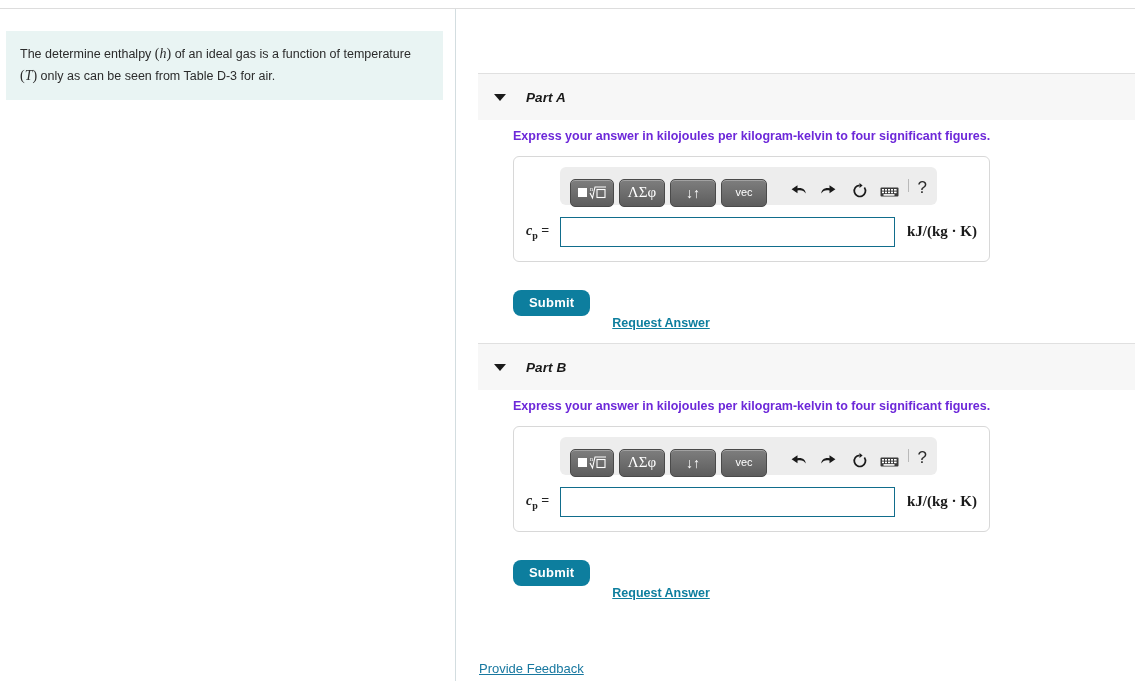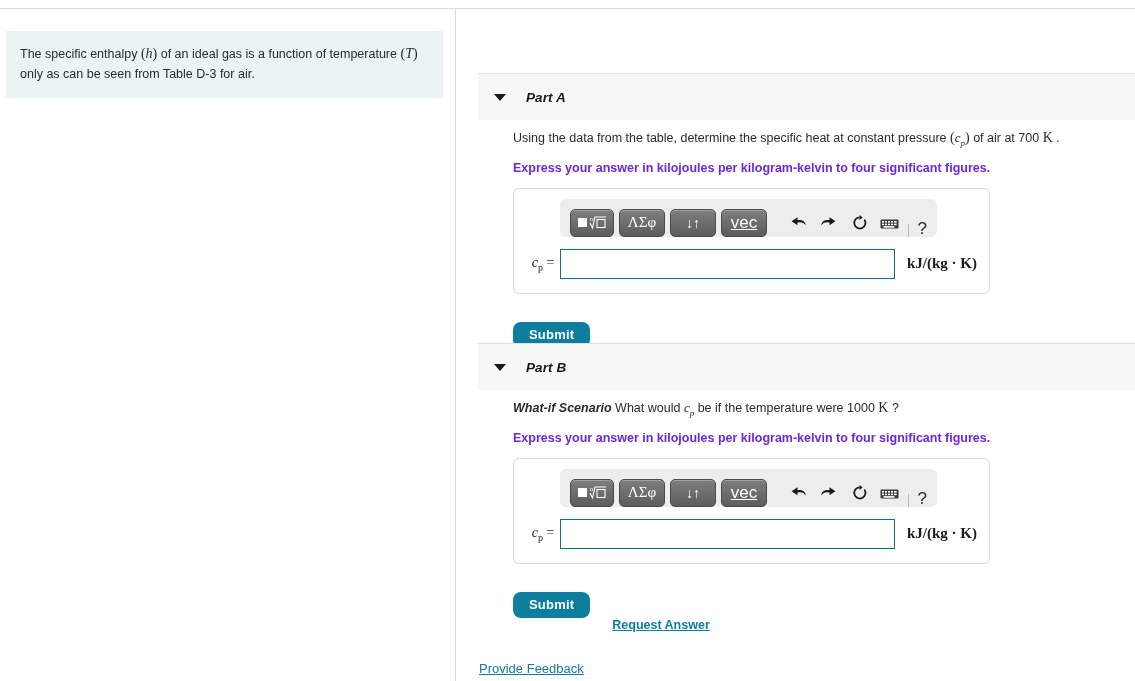--- a/index.html
+++ b/index.html
@@ -143,22 +143,22 @@
     border-radius: 6px;
     background: #ffffff;
     padding: 10px 12px 14px 12px;
     margin-top: 10px;
   }
   .mathbar {
     background: #ededed;
     border-radius: 6px;
     height: 38px;
     display: flex;
-    align-items: flex-end;
-    padding: 0 10px;
+    align-items: flex-start;
+    padding: 12px 10px;
     margin: 0 0 0 34px;
     width: 377px;
     box-sizing: border-box;
   }
   .mbtn {
     background: linear-gradient(#7e7e7e, #5d5d5d);
     border: 1px solid #4a4a4a;
     border-radius: 5px;
     color: #ffffff;
     height: 26px;
@@ -175,23 +175,22 @@
   .mbtn .glyph-greek {
     font-family: "Liberation Serif", serif;
     font-size: 15px;
     line-height: 1;
   }
   .mbtn .glyph-arrows {
     font-size: 14px;
     line-height: 1;
   }
   .mbtn .glyph-vec {
-    font-size: 17px;
+    font-size: 11px;
     line-height: 1;
-    text-decoration: underline;
   }
   .tool-icon {
     width: 26px;
     height: 26px;
     margin-left: 10px;
     display: inline-flex;
     align-items: center;
     justify-content: center;
     cursor: pointer;
     color: #1a1a1a;
@@ -212,23 +211,23 @@
   }
 
   .answer-row {
     display: flex;
     align-items: center;
     margin-top: 12px;
   }
   .var-label {
     font-family: "Liberation Serif", serif;
     font-size: 14px;
-    font-weight: normal;
+    font-weight: bold;
     width: 34px;
-    text-align: center;
+    text-align: left;
     white-space: nowrap;
   }
   .var-label i { font-style: italic; }
   .var-label sub { font-size: 10px; }
   .answer-input {
     flex: 1;
     height: 30px;
     border: 1px solid #116d8c;
     background: #ffffff;
     outline: none;
@@ -283,35 +282,32 @@
   }
 </style>
 </head>
 <body>
 
 <div class="page-top-rule"></div>
 <div class="column-divider"></div>
 
 <div class="left-pane">
   <div class="intro-callout">
-    <span>The specific enthalpy </span><span class="mathp">(</span><span class="mathv">h</span><span class="mathp">)</span><span> of an ideal gas is a function of temperature </span><span class="mathp">(</span><span class="mathv">T</span><span class="mathp">)</span><span> only as can be seen from Table D-3 for air.</span>
+    <span>The determine enthalpy </span><span class="mathp">(</span><span class="mathv">h</span><span class="mathp">)</span><span> of an ideal gas is a function of temperature </span><span class="mathp">(</span><span class="mathv">T</span><span class="mathp">)</span><span> only as can be seen from Table D-3 for air.</span>
   </div>
 </div>
 
 <div class="right-pane">
 
   <div class="part-header" style="top:64px;">
     <div class="caret"></div>
     <div class="part-title">Part A</div>
   </div>
 
   <div class="part-body" style="top:118px;">
-    <div class="q-line">
-      <span>Using the data from the table, determine the specific heat at constant pressure </span><span class="mathp">(</span><span class="sub"><i>c</i><sub>p</sub></span><span class="mathp">)</span><span> of air at 700 </span><span class="mathp">K</span><span> .</span>
-    </div>
     <div class="q-strong">Express your answer in kilojoules per kilogram-kelvin to four significant figures.</div>
 
     <div class="answer-box">
       <div class="mathbar">
         <div class="mbtn tmpl">
           <svg width="30" height="15" viewBox="0 0 30 15">
             <rect x="1" y="3" width="9" height="9" fill="#ffffff"></rect>
             <text x="13" y="6" font-size="6" fill="#ffffff" font-family="Liberation Serif, serif">n</text>
             <path d="M13,8 L15.5,13 L18,2 L29,2" stroke="#ffffff" stroke-width="1.1" fill="none"></path>
             <rect x="20" y="4.5" width="8" height="8" fill="none" stroke="#ffffff" stroke-width="1.1"></rect>
@@ -377,23 +373,20 @@
       <a class="req-link">Request Answer</a>
     </div>
   </div>
 
   <div class="part-header" style="top:334px;">
     <div class="caret"></div>
     <div class="part-title">Part B</div>
   </div>
 
   <div class="part-body" style="top:388px;">
-    <div class="q-line">
-      <span class="whatif">What-if Scenario</span><span> What would </span><span class="sub"><i>c</i><sub>p</sub></span><span> be if the temperature were 1000 </span><span class="mathp">K</span><span> ?</span>
-    </div>
     <div class="q-strong">Express your answer in kilojoules per kilogram-kelvin to four significant figures.</div>
 
     <div class="answer-box">
       <div class="mathbar">
         <div class="mbtn tmpl">
           <svg width="30" height="15" viewBox="0 0 30 15">
             <rect x="1" y="3" width="9" height="9" fill="#ffffff"></rect>
             <text x="13" y="6" font-size="6" fill="#ffffff" font-family="Liberation Serif, serif">n</text>
             <path d="M13,8 L15.5,13 L18,2 L29,2" stroke="#ffffff" stroke-width="1.1" fill="none"></path>
             <rect x="20" y="4.5" width="8" height="8" fill="none" stroke="#ffffff" stroke-width="1.1"></rect>

